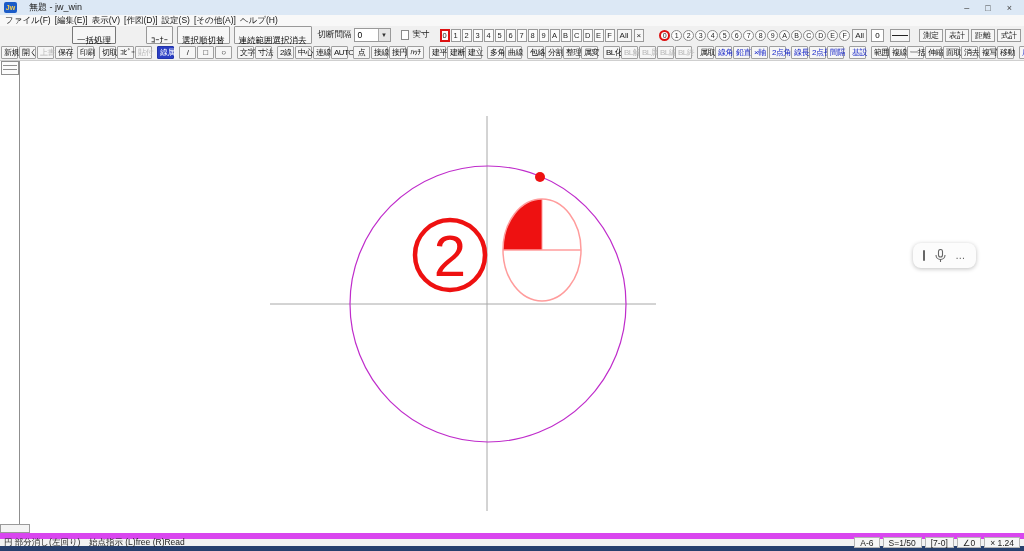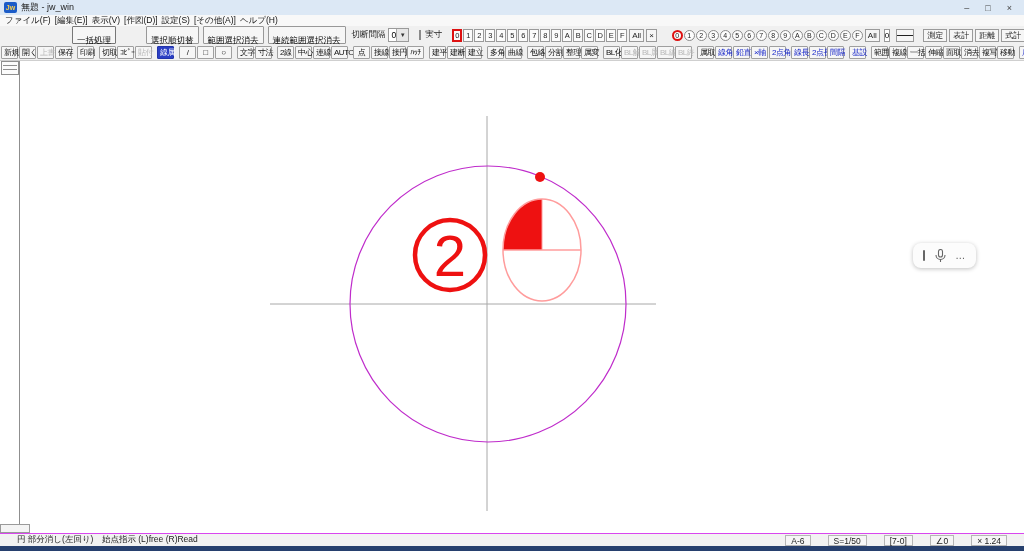--- a/index.html
+++ b/index.html
@@ -1,20 +1,20 @@
 <!DOCTYPE html>
 <html style="--titlebar-bg: #dce8f5; --active-btn-bg: #2b3fc4; --blue-text: #1726c9; --selected-red: #dd1111; --magenta: #bf2ccb; --red: #ee1111; --pink: #ff9c9c; --crosshair-gray: #a8a8a8; --bottom-strip: #27406e;"><head>
 <meta charset="utf-8">
 <style>
   *{box-sizing:border-box;margin:0;padding:0}
   html,body{width:1024px;height:551px;overflow:hidden}
   body{font-family:"Liberation Sans","DejaVu Sans",sans-serif;background:#f0f0f0;position:relative}
 
   
-  .titlebar{height:15px;background:var(--titlebar-bg,#dce8f5);display:flex;align-items:center;padding:0 4px;font-size:9px;gap:4px}
+  .titlebar{height:15px;background:var(--titlebar-bg,#dce8f5);display:flex;align-items:center;padding:0 4px;font-size:9px;gap:12px}
   .appicon{width:13px;height:11px;background:#1b5cc8;color:#ffd24a;font-size:7px;font-weight:bold;display:inline-flex;align-items:center;justify-content:center;border-radius:2px;flex:0 0 auto}
   .title{color:#222}
   .wc{margin-left:auto;display:flex;gap:16px;color:#444;font-size:9px;padding-right:8px}
 
   
   .menubar{height:11px;background:#f8f8f8;display:flex;align-items:center;gap:4px;padding:0 5px;font-size:8.5px;color:#111}
   .menu-item{white-space:nowrap}
 
   
   .bar1{height:18px;display:flex;align-items:center;font-size:8.5px;padding:0 2px;background:#f0f0f0;white-space:nowrap}
@@ -51,21 +51,21 @@
   .leftstrip{position:absolute;left:0;top:0;width:20px;height:100%;border-right:1px solid #8f8f8f;background:#fff}
   .minibox{position:absolute;left:1px;top:0;width:18px;height:14px;border:1px solid #8f8f8f;background:#fcfcfc}
   .minibox .grip{height:0;border-top:1px solid #8f8f8f;margin:3px 1px 0 1px}
   .csvg{position:absolute;left:0;top:0}
   .pill{position:absolute;left:913px;top:182px;width:63px;height:25px;background:#fcfcfc;border-radius:8px;box-shadow:0 1px 4px rgba(0,0,0,.25);display:flex;align-items:center;justify-content:space-evenly;color:#555}
   .caret{width:2px;height:11px;background:#666;border-radius:1px}
   .dots{font-size:10px;letter-spacing:1px;color:#555;line-height:8px}
   .scrollstub{position:absolute;left:0;bottom:0;width:30px;height:9px;border:1px solid #9a9a9a;background:#f4f4f4}
 
   
-  .statusbar{height:13px;display:flex;align-items:center;font-size:8.5px;background:#f2f2f2;border-top:1px solid #d946ef;padding:0 17px;gap:17px;color:#222;white-space:nowrap}
+  .statusbar{height:13px;display:flex;align-items:center;font-size:8.5px;background:#f2f2f2;border-top:6px solid #d946ef;padding:0 4px;gap:3px;color:#222;white-space:nowrap}
   .msg{flex:1}
   .sfield{border:1px solid #b5b5b5;background:#f6f6f6;padding:0 5px;height:11px;line-height:10px}
   .bstrip{height:5px;background:var(--bottom-strip,#27406e)}
 </style>
 </head>
 <body>
 
 <div class="titlebar">
   <span class="appicon">Jw</span>
   <span class="title">無題 - jw_win</span>
@@ -82,22 +82,22 @@
     <span class="menu-item">[編集(E)]</span>
     <span class="menu-item">表示(V)</span>
     <span class="menu-item">[作図(D)]</span>
     <span class="menu-item">設定(S)</span>
     <span class="menu-item">[その他(A)]</span>
     <span class="menu-item">ヘルプ(H)</span>
   </div>
 
 <div class="bar1">
   <button class="b batch">一括処理</button>
+  <button class="b">ｺｰﾅｰ</button>
   <button class="b">選択順切替</button>
-  <button class="b">範囲選択消去</button>
   <button class="b">連続範囲選択消去</button>
   <span class="lbl">切断間隔</span>
   <span class="combo">
     <span class="combo-val">0</span>
     <span class="combo-arrow">▼</span>
   </span>
   <span class="chk"></span>
   <span class="lbl">実寸</span>
   <span class="layers">
 

